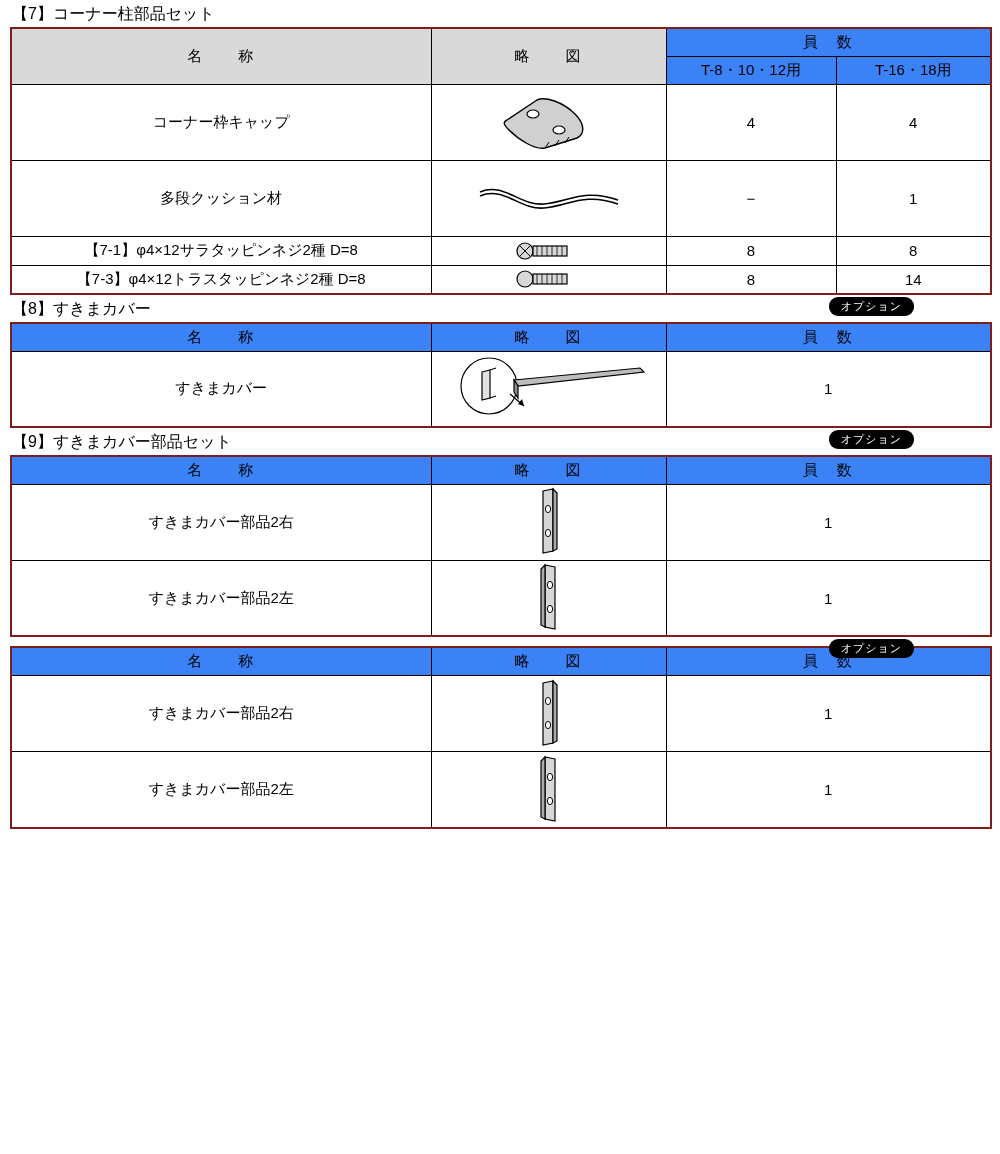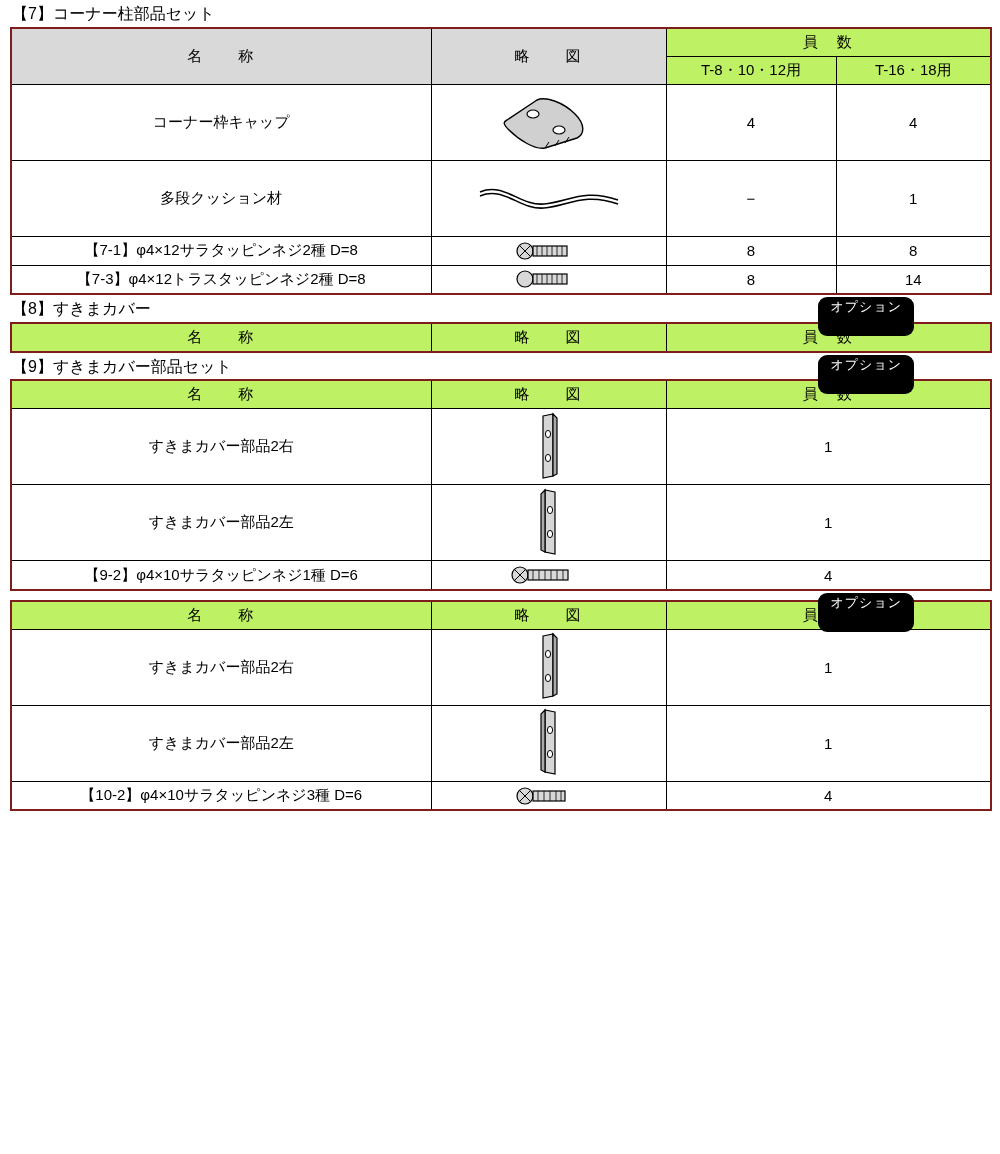--- a/index.html
+++ b/index.html
@@ -30,43 +30,42 @@
     line-height: 1.1;
     padding: 5px 0 4px 2px;
     white-space: nowrap;
   }
   .opt-badge {
     position: absolute;
     right: 0;
     top: 2px;
     background: #000;
     color: #fff;
-    font-size: 13px;
+    font-size: 11px;
     line-height: 1;
-    padding: 4px 12px 22px;
+    padding: 4px 12px 4px;
     border-radius: 9px;
     letter-spacing: 1px;
-    font-family: Liberation Mono, monospace;
   }
   table.parts {
     border-collapse: collapse;
     width: 980px;
     table-layout: fixed;
     border: 2px solid #7f1d1d;
   }
   table.parts td, table.parts th {
     border: 1px solid #000;
     font-weight: normal;
     font-size: 15px;
     text-align: center;
     vertical-align: middle;
     padding: 0;
   }
   .hdr {
-    background: #bef264;
+    background: #3b82f6;
     height: 27px;
     font-size: 15px;
     letter-spacing: 2px;
   }
   .hdr-tall {
     background: #d9d9d9;
     letter-spacing: 2px;
   }
   .name-cell {
     text-align: left;
@@ -175,20 +174,36 @@
         <col class="c-name">
           <col class="c-fig">
           <col class="c-qtyfull">
       </colgroup>
       <tbody>
           <tr>
         <td class="hdr">名　　称</td>
         <td class="hdr">略　　図</td>
         <td class="hdr">員　数</td>
       </tr>
+      <tr class="row-tall">
+        <td class="name-cell">すきまカバー</td>
+        <td class="fig">
+          <svg width="210" height="70" viewBox="0 0 210 70">
+            <circle cx="45" cy="32" r="28" fill="none" stroke="#000" stroke-width="1.2"></circle>
+            <path d="M38,18 L46,16 L46,44 L38,46 Z" fill="#e2e2e2" stroke="#000" stroke-width="1.2"></path>
+            <path d="M46,16 L52,14" stroke="#000" stroke-width="1.2"></path>
+            <path d="M46,44 L52,42" stroke="#000" stroke-width="1.2"></path>
+            <path d="M70,26 L196,14 L200,18 L74,32 Z" fill="#bdbdbd" stroke="#000" stroke-width="1.2"></path>
+            <path d="M70,26 L74,32 L74,44 L70,38 Z" fill="#8f8f8f" stroke="#000" stroke-width="1.2"></path>
+            <path d="M66,40 L80,52" stroke="#000" stroke-width="1.2"></path>
+            <path d="M80,52 L74,50 L78,45 Z" fill="#000"></path>
+          </svg>
+        </td>
+        <td class="qty">1</td>
+      </tr>
     </tbody>
       </table>
   </div>
 
   <div class="section">
     <div class="section-head">
       <span>【9】すきまカバー部品セット</span>
       <span class="opt-badge">オプション</span>
     </div>
     <table class="parts">
@@ -220,32 +235,20 @@
         <td class="fig">
           <svg width="40" height="70" viewBox="0 0 40 70">
             <path d="M26,4 L16,2 L16,64 L26,66 Z" fill="#d6d6d6" stroke="#000" stroke-width="1.2"></path>
             <path d="M16,2 L12,6 L12,62 L16,64 Z" fill="#aaaaaa" stroke="#000" stroke-width="1.2"></path>
             <ellipse cx="21" cy="22" rx="2.6" ry="3.6" fill="#fff" stroke="#000" stroke-width="1"></ellipse>
             <ellipse cx="21" cy="46" rx="2.6" ry="3.6" fill="#fff" stroke="#000" stroke-width="1"></ellipse>
           </svg>
         </td>
         <td class="qty">1</td>
       </tr>
-      <tr class="row-short">
-        <td class="name-cell screw-label">【9-2】φ4×10サラタッピンネジ1種 D=6</td>
-        <td class="fig">
-          <svg width="80" height="20" viewBox="0 0 80 20">
-            <circle cx="11" cy="10" r="8" fill="#d8d8d8" stroke="#000" stroke-width="1.2"></circle>
-            <path d="M6,5 L16,15 M16,5 L6,15" stroke="#000" stroke-width="1"></path>
-            <rect x="19" y="5" width="40" height="10" fill="#d8d8d8" stroke="#000" stroke-width="1.2"></rect>
-            <path d="M24,5 L24,15 M30,5 L30,15 M36,5 L36,15 M42,5 L42,15 M48,5 L48,15 M54,5 L54,15" stroke="#000" stroke-width="0.8"></path>
-          </svg>
-        </td>
-        <td class="qty">4</td>
-      </tr>
     </tbody>
       </table>
   </div>
 
   <div class="section">
     <div class="section-head">
       <span class="opt-badge">オプション</span>
     </div>
     <table class="parts">
       <colgroup>
@@ -276,29 +279,17 @@
         <td class="fig">
           <svg width="40" height="70" viewBox="0 0 40 70">
             <path d="M26,4 L16,2 L16,64 L26,66 Z" fill="#d6d6d6" stroke="#000" stroke-width="1.2"></path>
             <path d="M16,2 L12,6 L12,62 L16,64 Z" fill="#aaaaaa" stroke="#000" stroke-width="1.2"></path>
             <ellipse cx="21" cy="22" rx="2.6" ry="3.6" fill="#fff" stroke="#000" stroke-width="1"></ellipse>
             <ellipse cx="21" cy="46" rx="2.6" ry="3.6" fill="#fff" stroke="#000" stroke-width="1"></ellipse>
           </svg>
         </td>
         <td class="qty">1</td>
       </tr>
-      <tr class="row-short">
-        <td class="name-cell screw-label">【10-2】φ4×10サラタッピンネジ3種 D=6</td>
-        <td class="fig">
-          <svg width="70" height="20" viewBox="0 0 70 20">
-            <circle cx="11" cy="10" r="8" fill="#d8d8d8" stroke="#000" stroke-width="1.2"></circle>
-            <path d="M6,5 L16,15 M16,5 L6,15" stroke="#000" stroke-width="1"></path>
-            <rect x="19" y="5" width="32" height="10" fill="#d8d8d8" stroke="#000" stroke-width="1.2"></rect>
-            <path d="M24,5 L24,15 M30,5 L30,15 M36,5 L36,15 M42,5 L42,15 M47,5 L47,15" stroke="#000" stroke-width="0.8"></path>
-          </svg>
-        </td>
-        <td class="qty">4</td>
-      </tr>
     </tbody>
       </table>
   </div>
 
 </div>
 
 </body></html>

